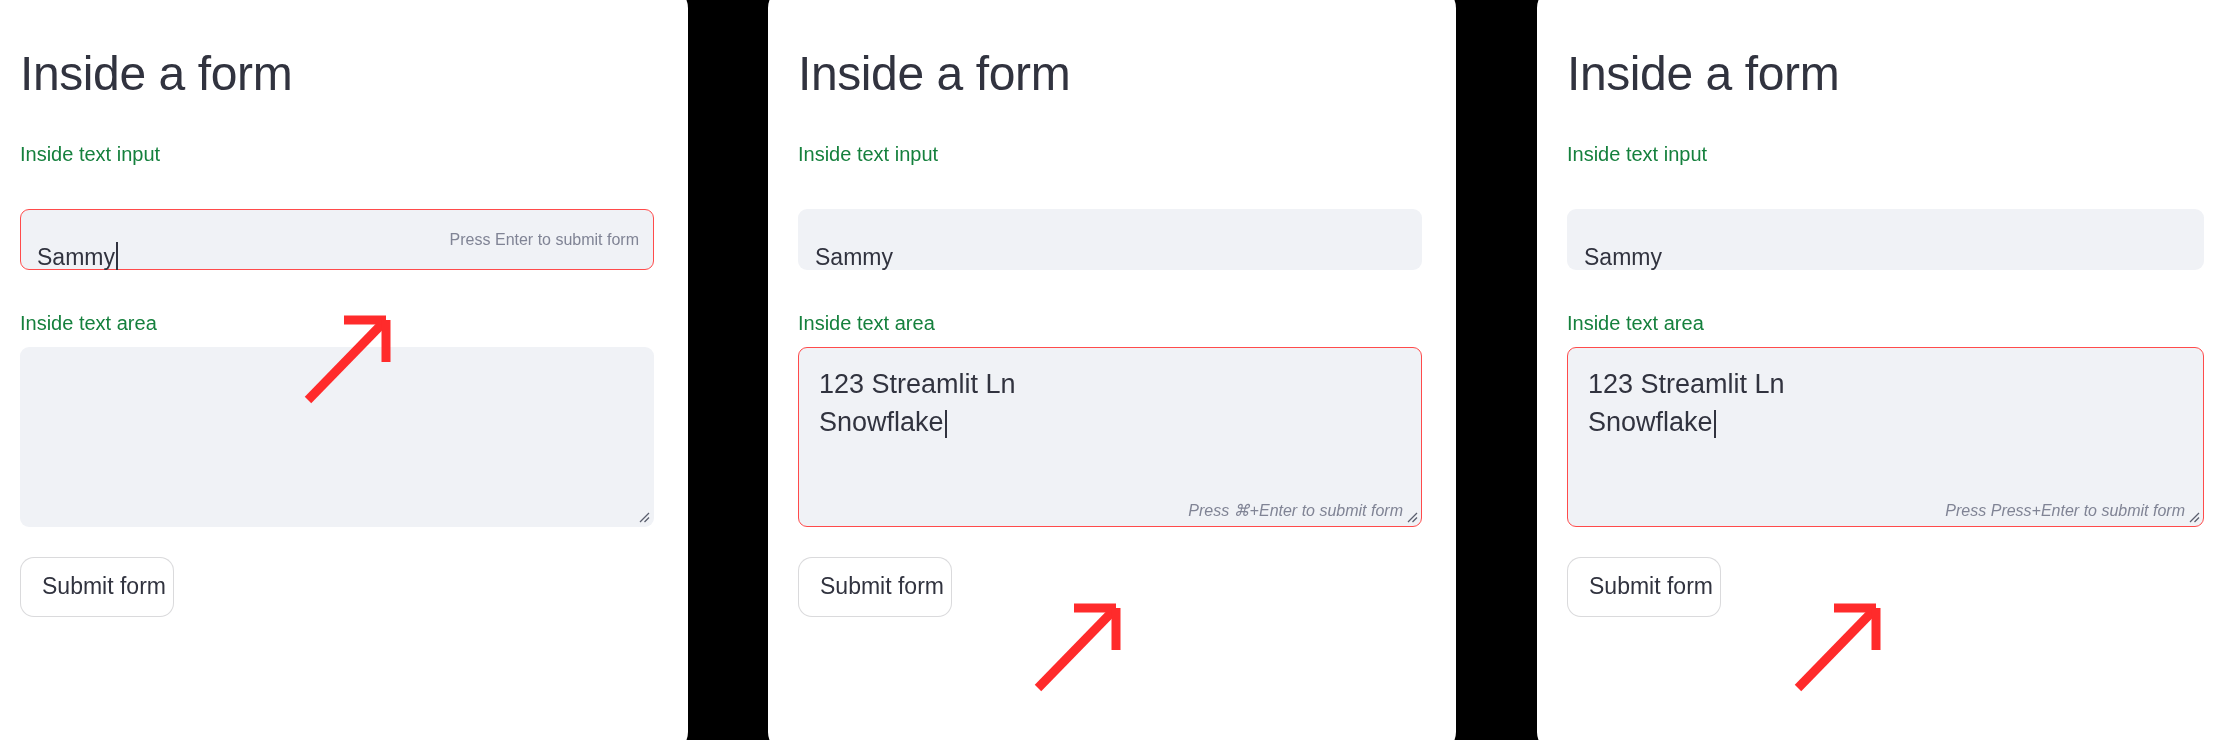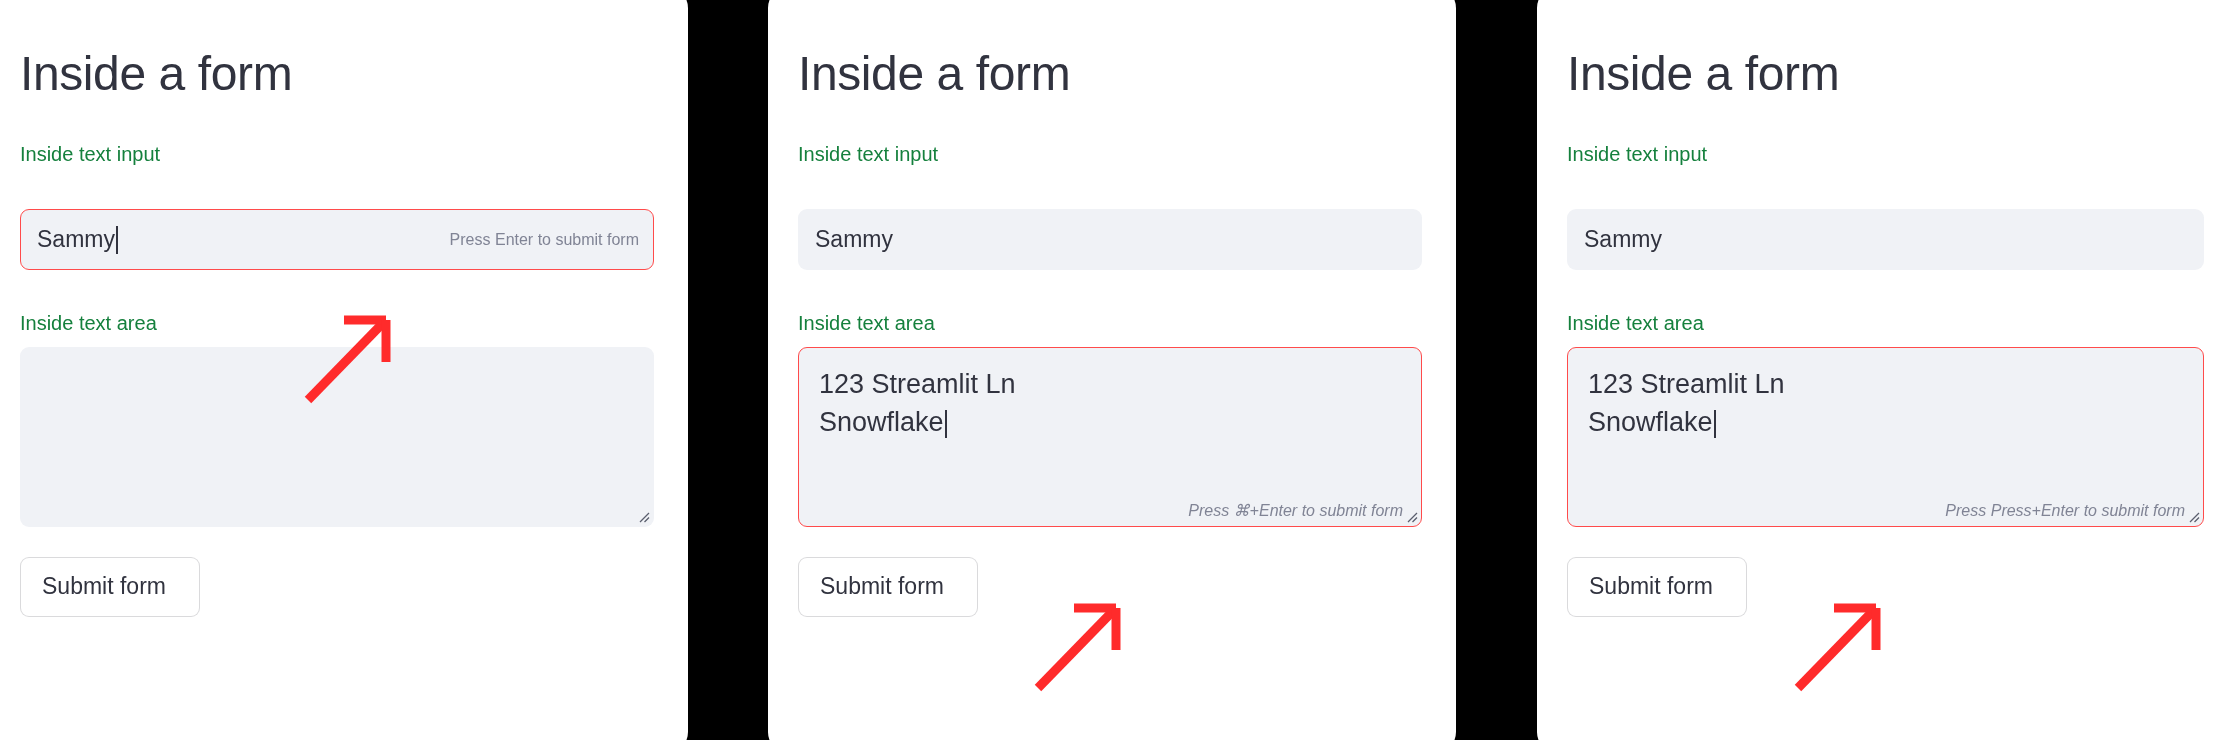--- a/index.html
+++ b/index.html
@@ -64,21 +64,21 @@
   }
   
   .text-input {
     position: relative;
     box-sizing: border-box;
     height: 61px;
     background: #f0f2f6;
     border: 1px solid transparent;
     border-radius: 9px;
     display: flex;
-    align-items: center;
+    align-items: flex-end;
     padding: 0 16px;
     margin-top: 40px;
   }
   .text-input.focused {
     border-color: #ff4b4b;
   }
   .input-value {
     font-size: 23px;
     color: #31333f;
     line-height: 1;
@@ -142,26 +142,26 @@
   .resize-handle svg { display: block; }
   
   .submit-row {
     margin-top: 30px;
   }
   .submit-button {
     display: inline-block;
     box-sizing: border-box;
     background: #ffffff;
     border: 1px solid rgba(49,51,63,0.18);
-    border-radius: 9px;
+    border-radius: 14px;
     color: #31333f;
     font-family: "Liberation Sans", sans-serif;
     font-size: 23px;
     line-height: 1;
-    padding: 17px 33px 18px 21px;
+    padding: 17px 7px 18px 21px;
     cursor: pointer;
     white-space: nowrap;
   }
   
   .arrow {
     position: absolute;
     pointer-events: none;
   }
   #arrow-1 { left: 300px; top: 312px; width: 120px; height: 95px; }
   #arrow-2 { left: 1030px; top: 600px; width: 120px; height: 95px; }

